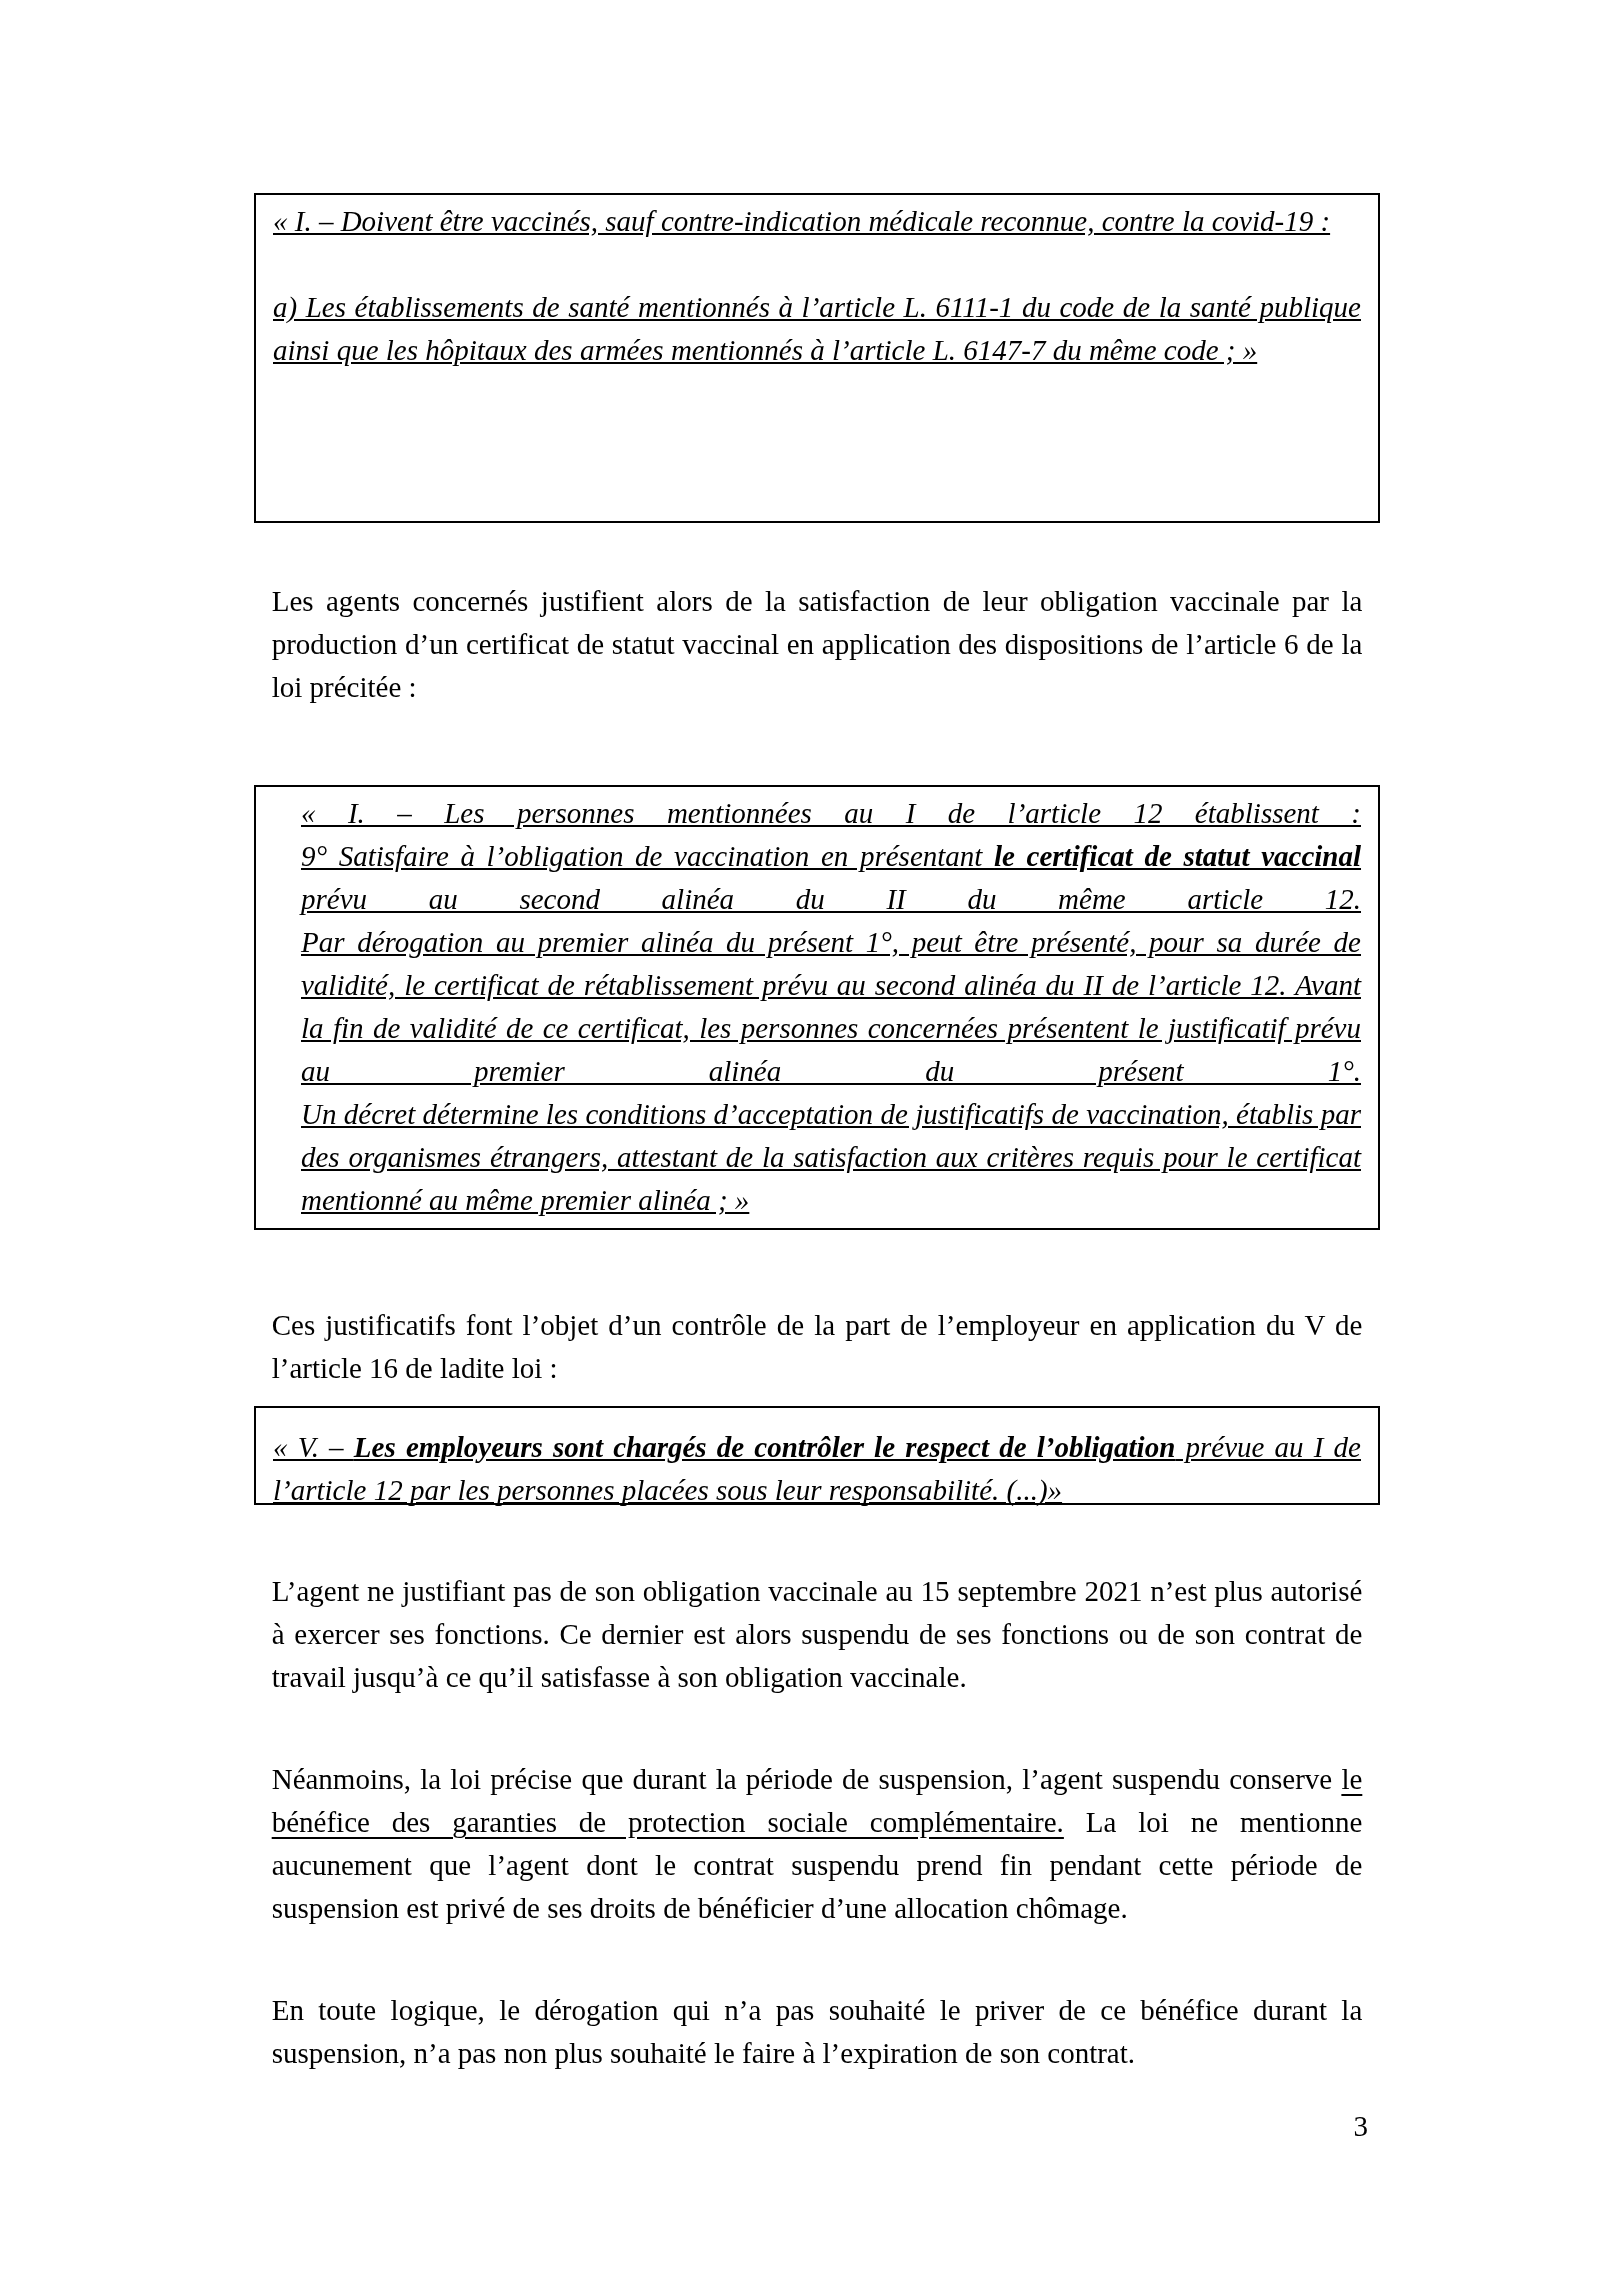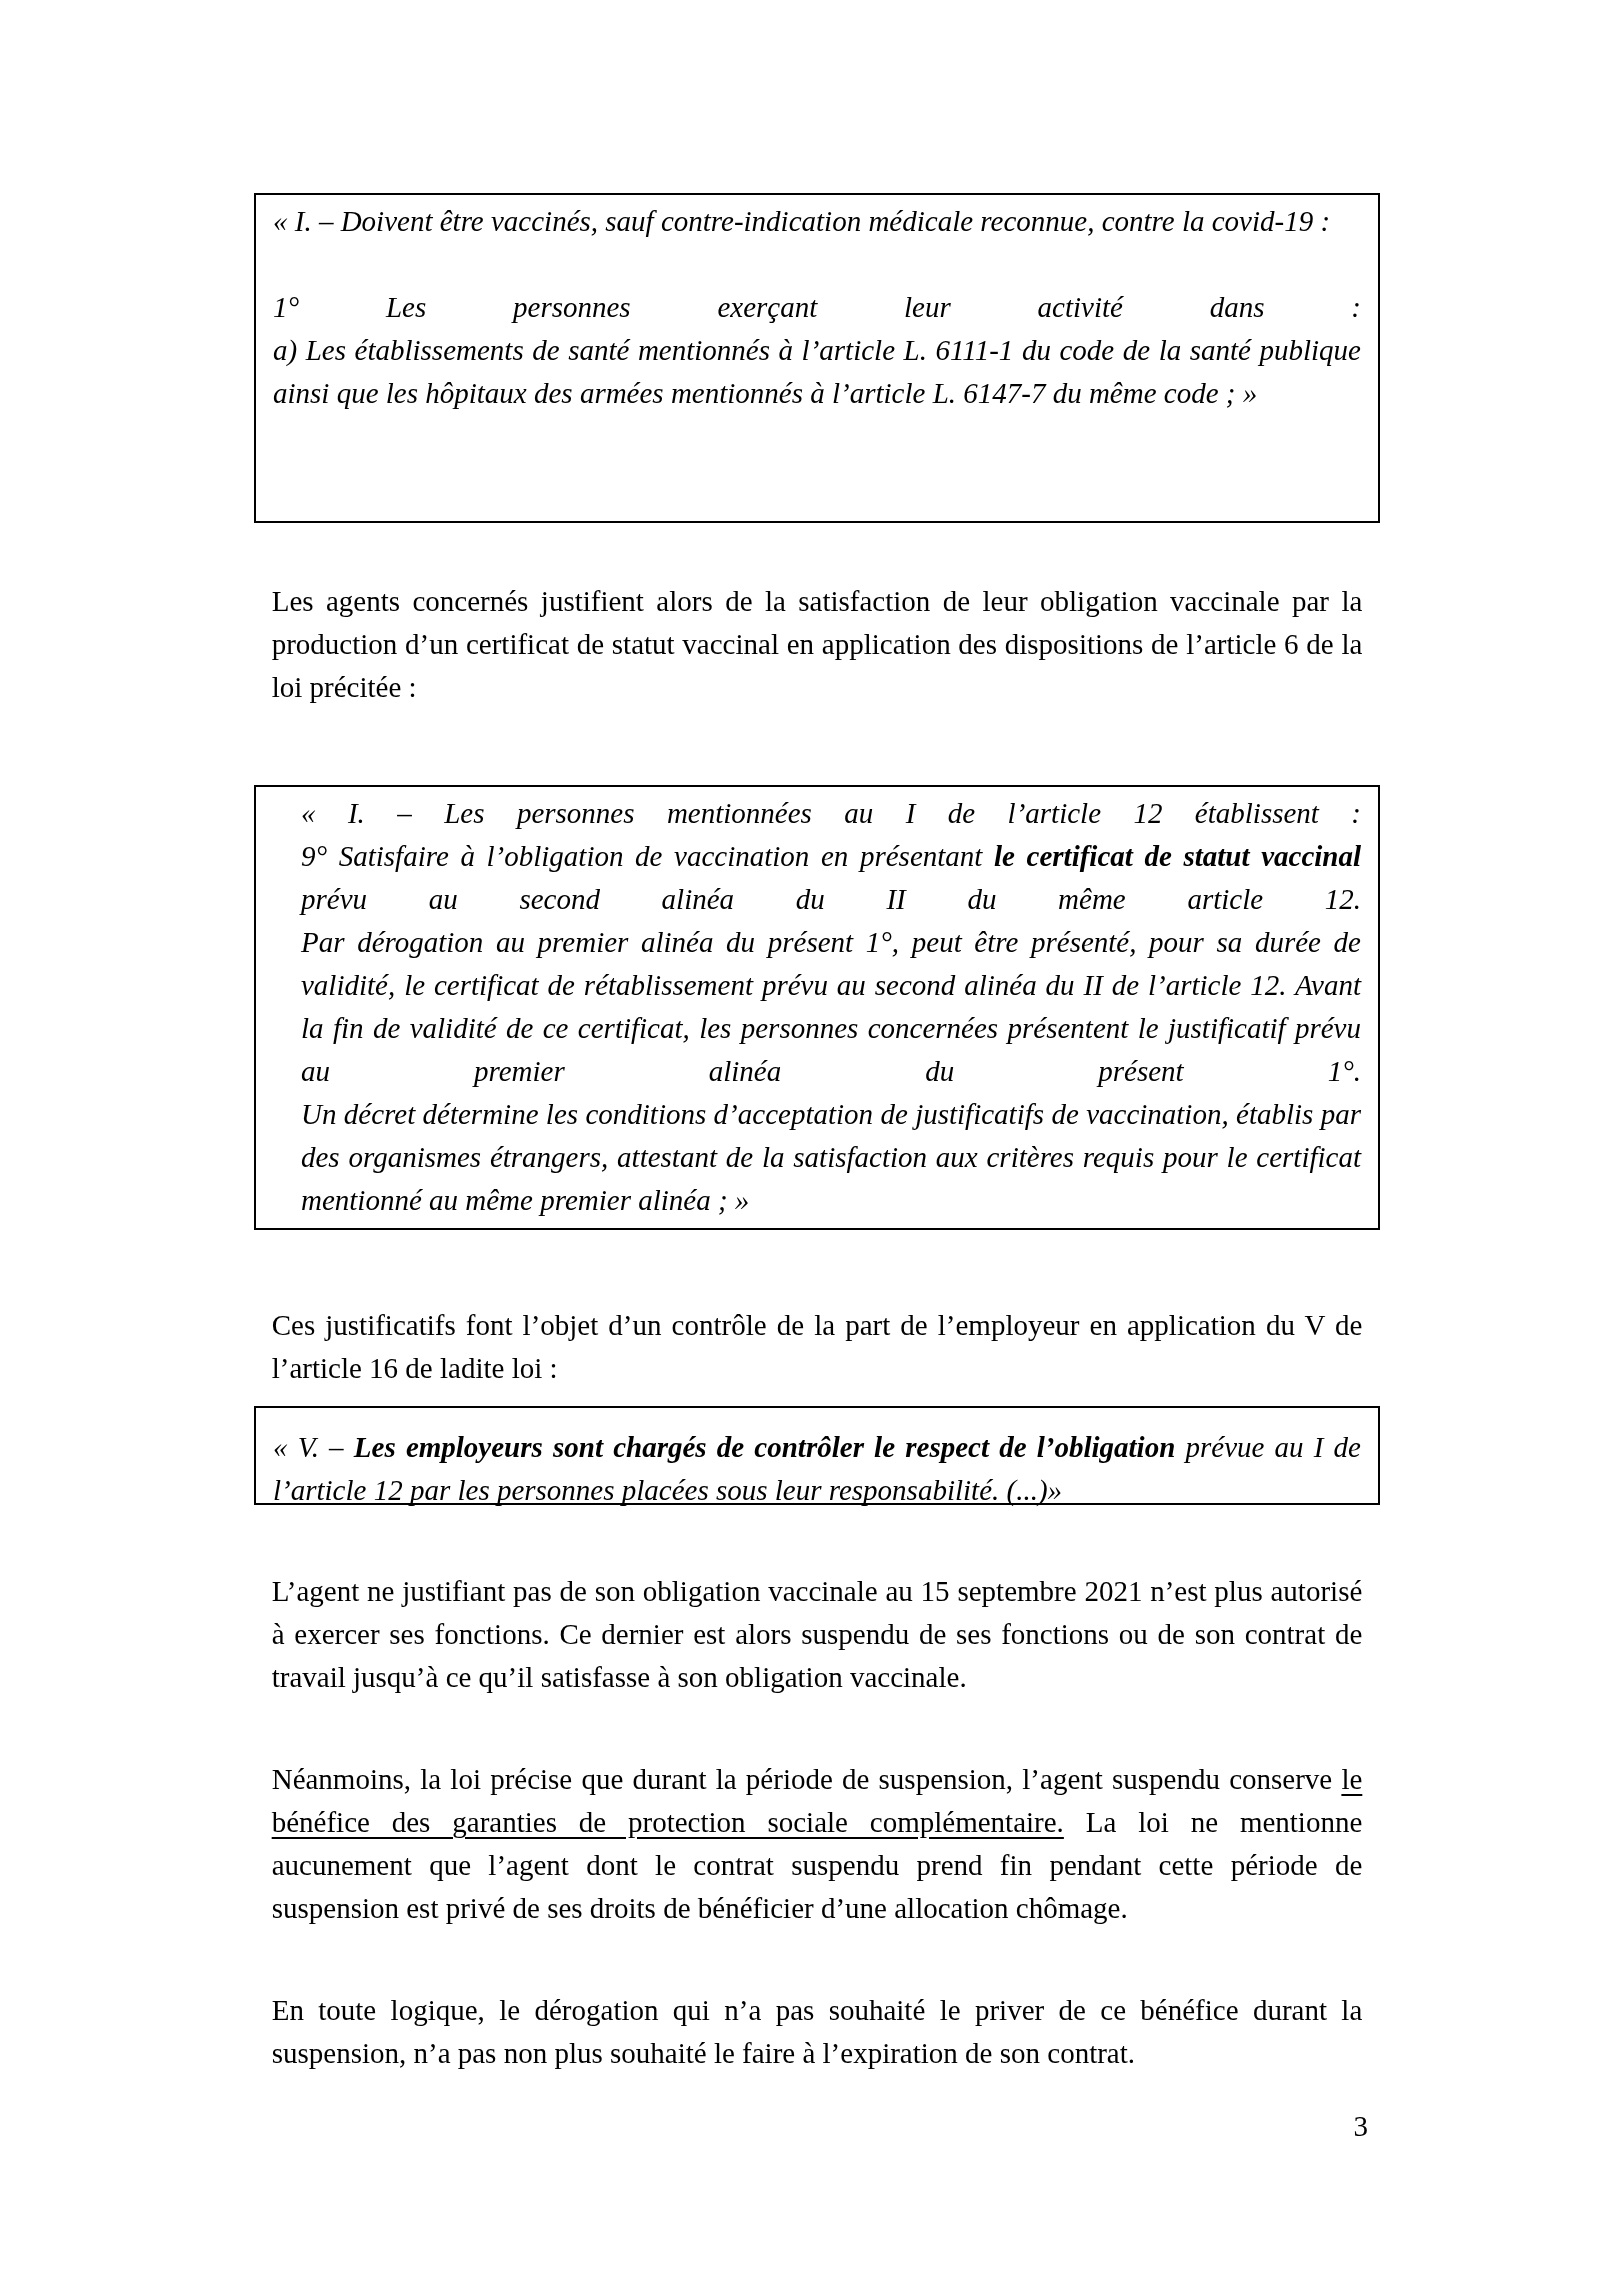--- a/index.html
+++ b/index.html
@@ -2,37 +2,36 @@
 <html style="font-size:10.5px"><head>
 <meta charset="utf-8">
 <style>
   html, body { margin: 0; padding: 0; background: #ffffff; }
   body { width: 1623px; height: 2295px; position: relative; overflow: hidden;
          font-family: "Liberation Serif", "DejaVu Serif", serif; color: #000; }
   .page { position: absolute; left: 0; top: 0; width: 1623px; height: 2295px; background: #fff; }
   .block { position: absolute; left: 254px; width: 1126px; box-sizing: border-box; }
   .box { border: 2px solid #000; padding: 0 17px; }
   .txt { font-size: 29px; line-height: 43px; text-align: justify; margin: 0; }
-  .it { font-style: italic; }
+  .it { font-style: italic; text-decoration: underline; }
   .b { font-weight: bold; }
   .u { text-decoration: underline; text-underline-offset: 5.2px; text-decoration-thickness: 2px; }
   .plain { padding: 0 17.7px; }
   .spacer { height: 86px; }
   .pagenum { position: absolute; left: 1335px; top: 2105px; width: 33px; text-align: right;
              font-size: 29px; line-height: 43px; }
 </style>
 </head>
 <body>
 
 <div class="page">
 
   <div class="block box" style="top:193px; height:330px; padding-top:5.2px;">
     <p class="txt it">« I. – Doivent être vaccinés, sauf contre-indication médicale reconnue, contre la covid-19 :</p>
     <div class="spacer" style="height:43px;"></div>
-    <p class="txt it" style="text-align-last: justify;">1° Les personnes exerçant leur activité dans :</p>
     <p class="txt it">a) Les établissements de santé mentionnés à l’article L. 6111-1 du code de la santé publique ainsi que les hôpitaux des armées mentionnés à l’article L. 6147-7 du même code ; »</p>
   </div>
 
   <div class="block plain" style="top:580px;">
     <p class="txt">Les agents concernés justifient alors de la satisfaction de leur obligation vaccinale par la production d’un certificat de statut vaccinal en application des dispositions de l’article 6 de la loi précitée :</p>
   </div>
 
   <div class="block box" style="top:785px; height:445px; padding-top:5.2px;padding-left:45px;">
     <p class="txt it" style="text-align-last: justify;">« I. – Les personnes mentionnées au I de l’article 12 établissent :</p>
     <p class="txt it" style="text-align-last: justify;"><span>9° Satisfaire à l’obligation de vaccination en présentant </span><span class="b">le certificat de statut vaccinal</span><span> prévu au second alinéa du II du même article 12.</span></p>

